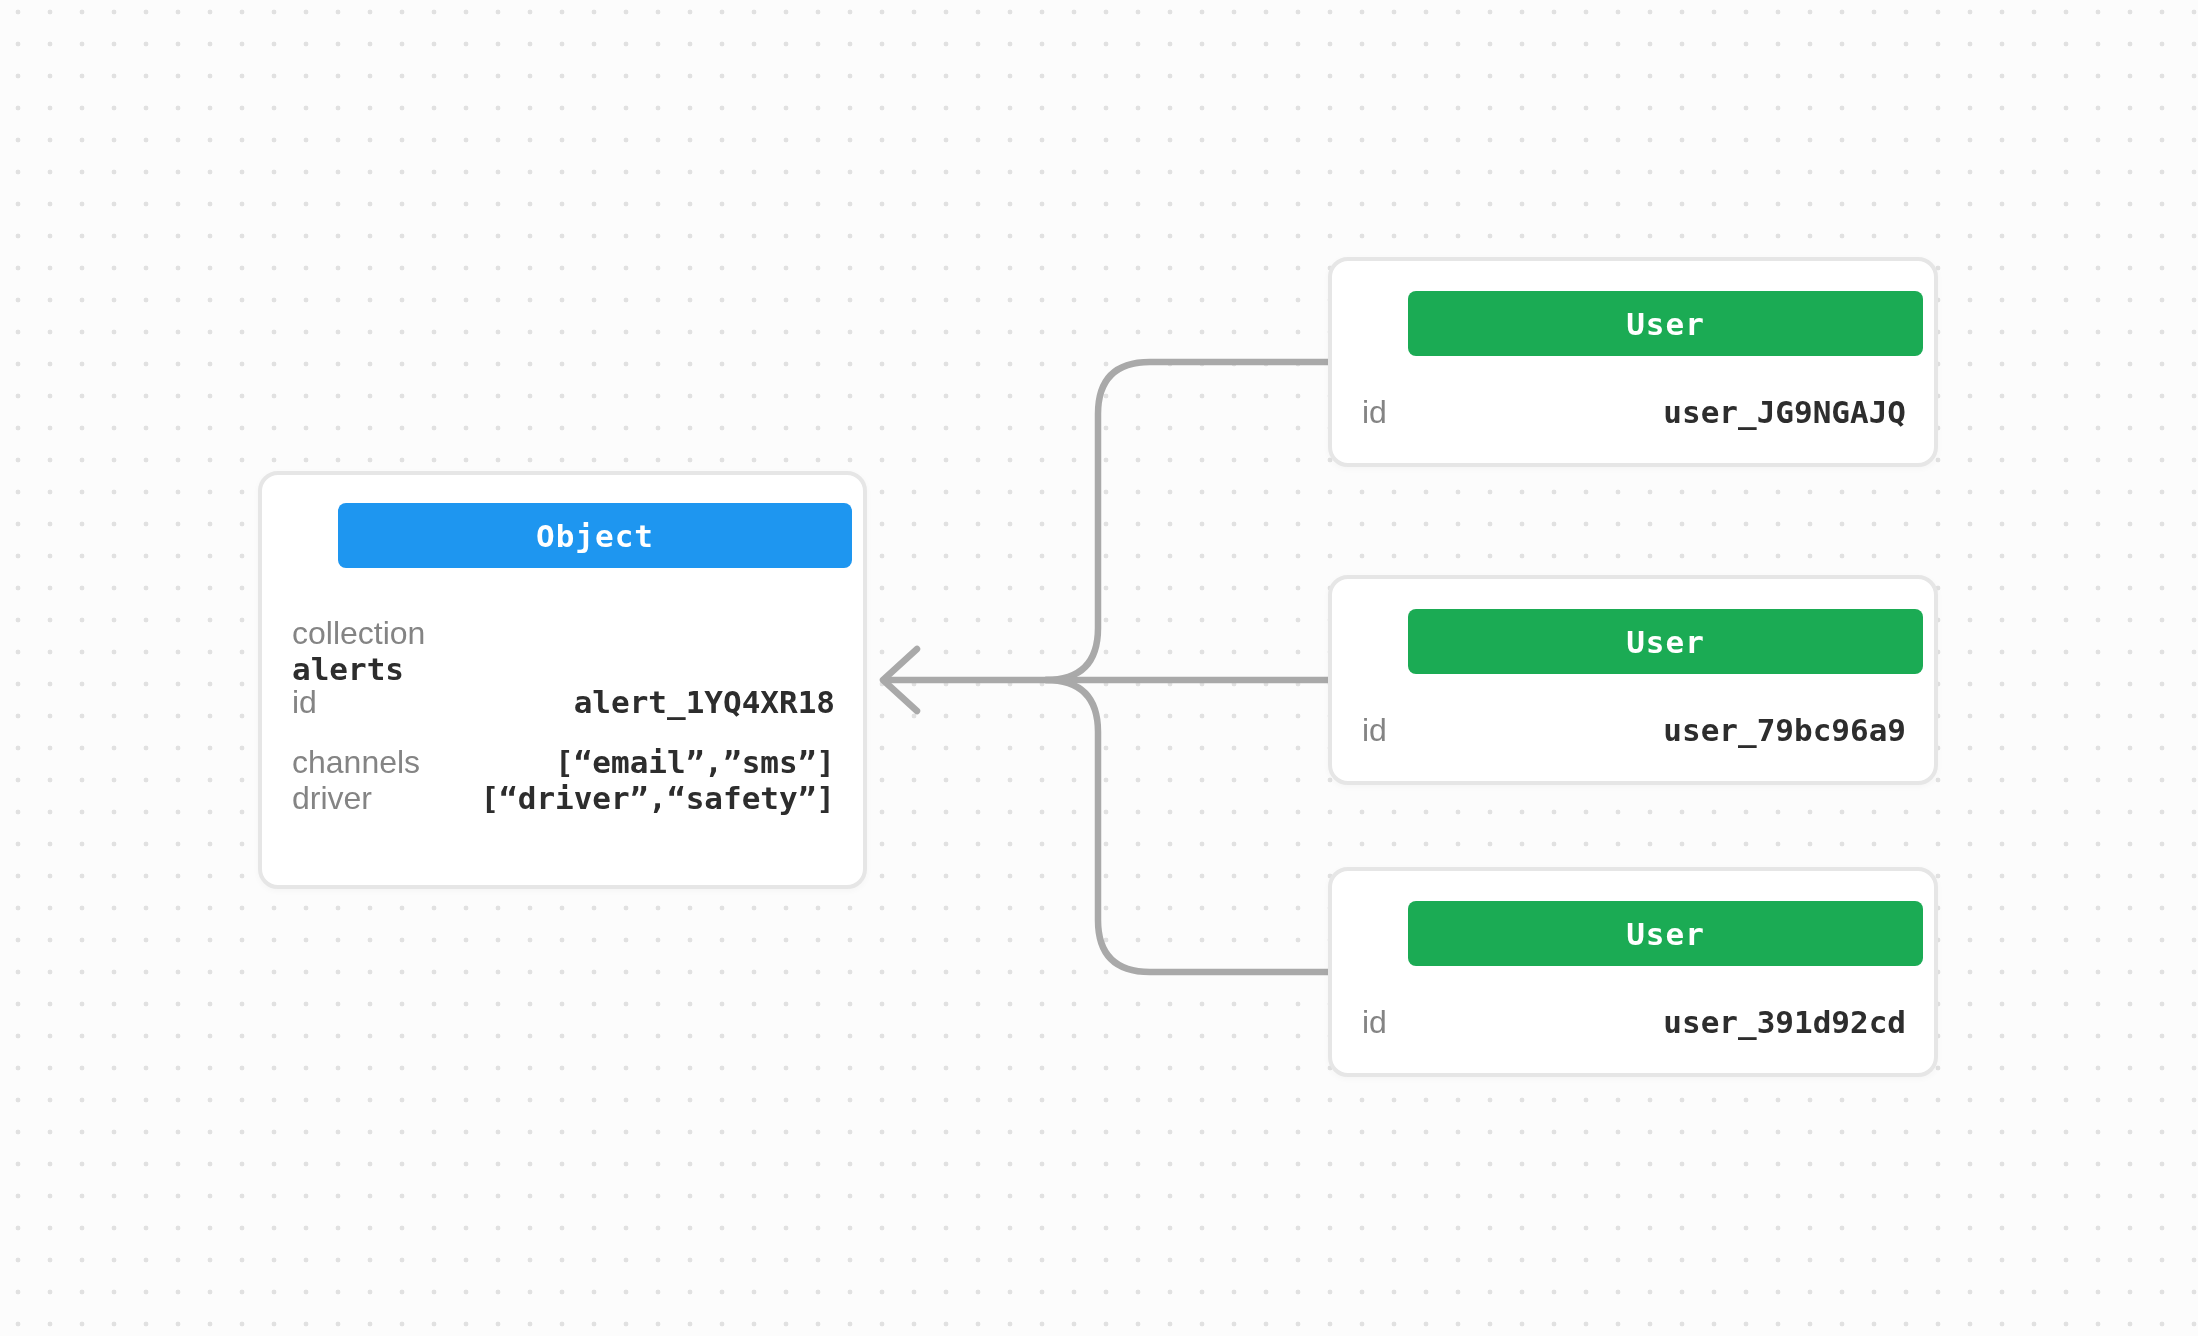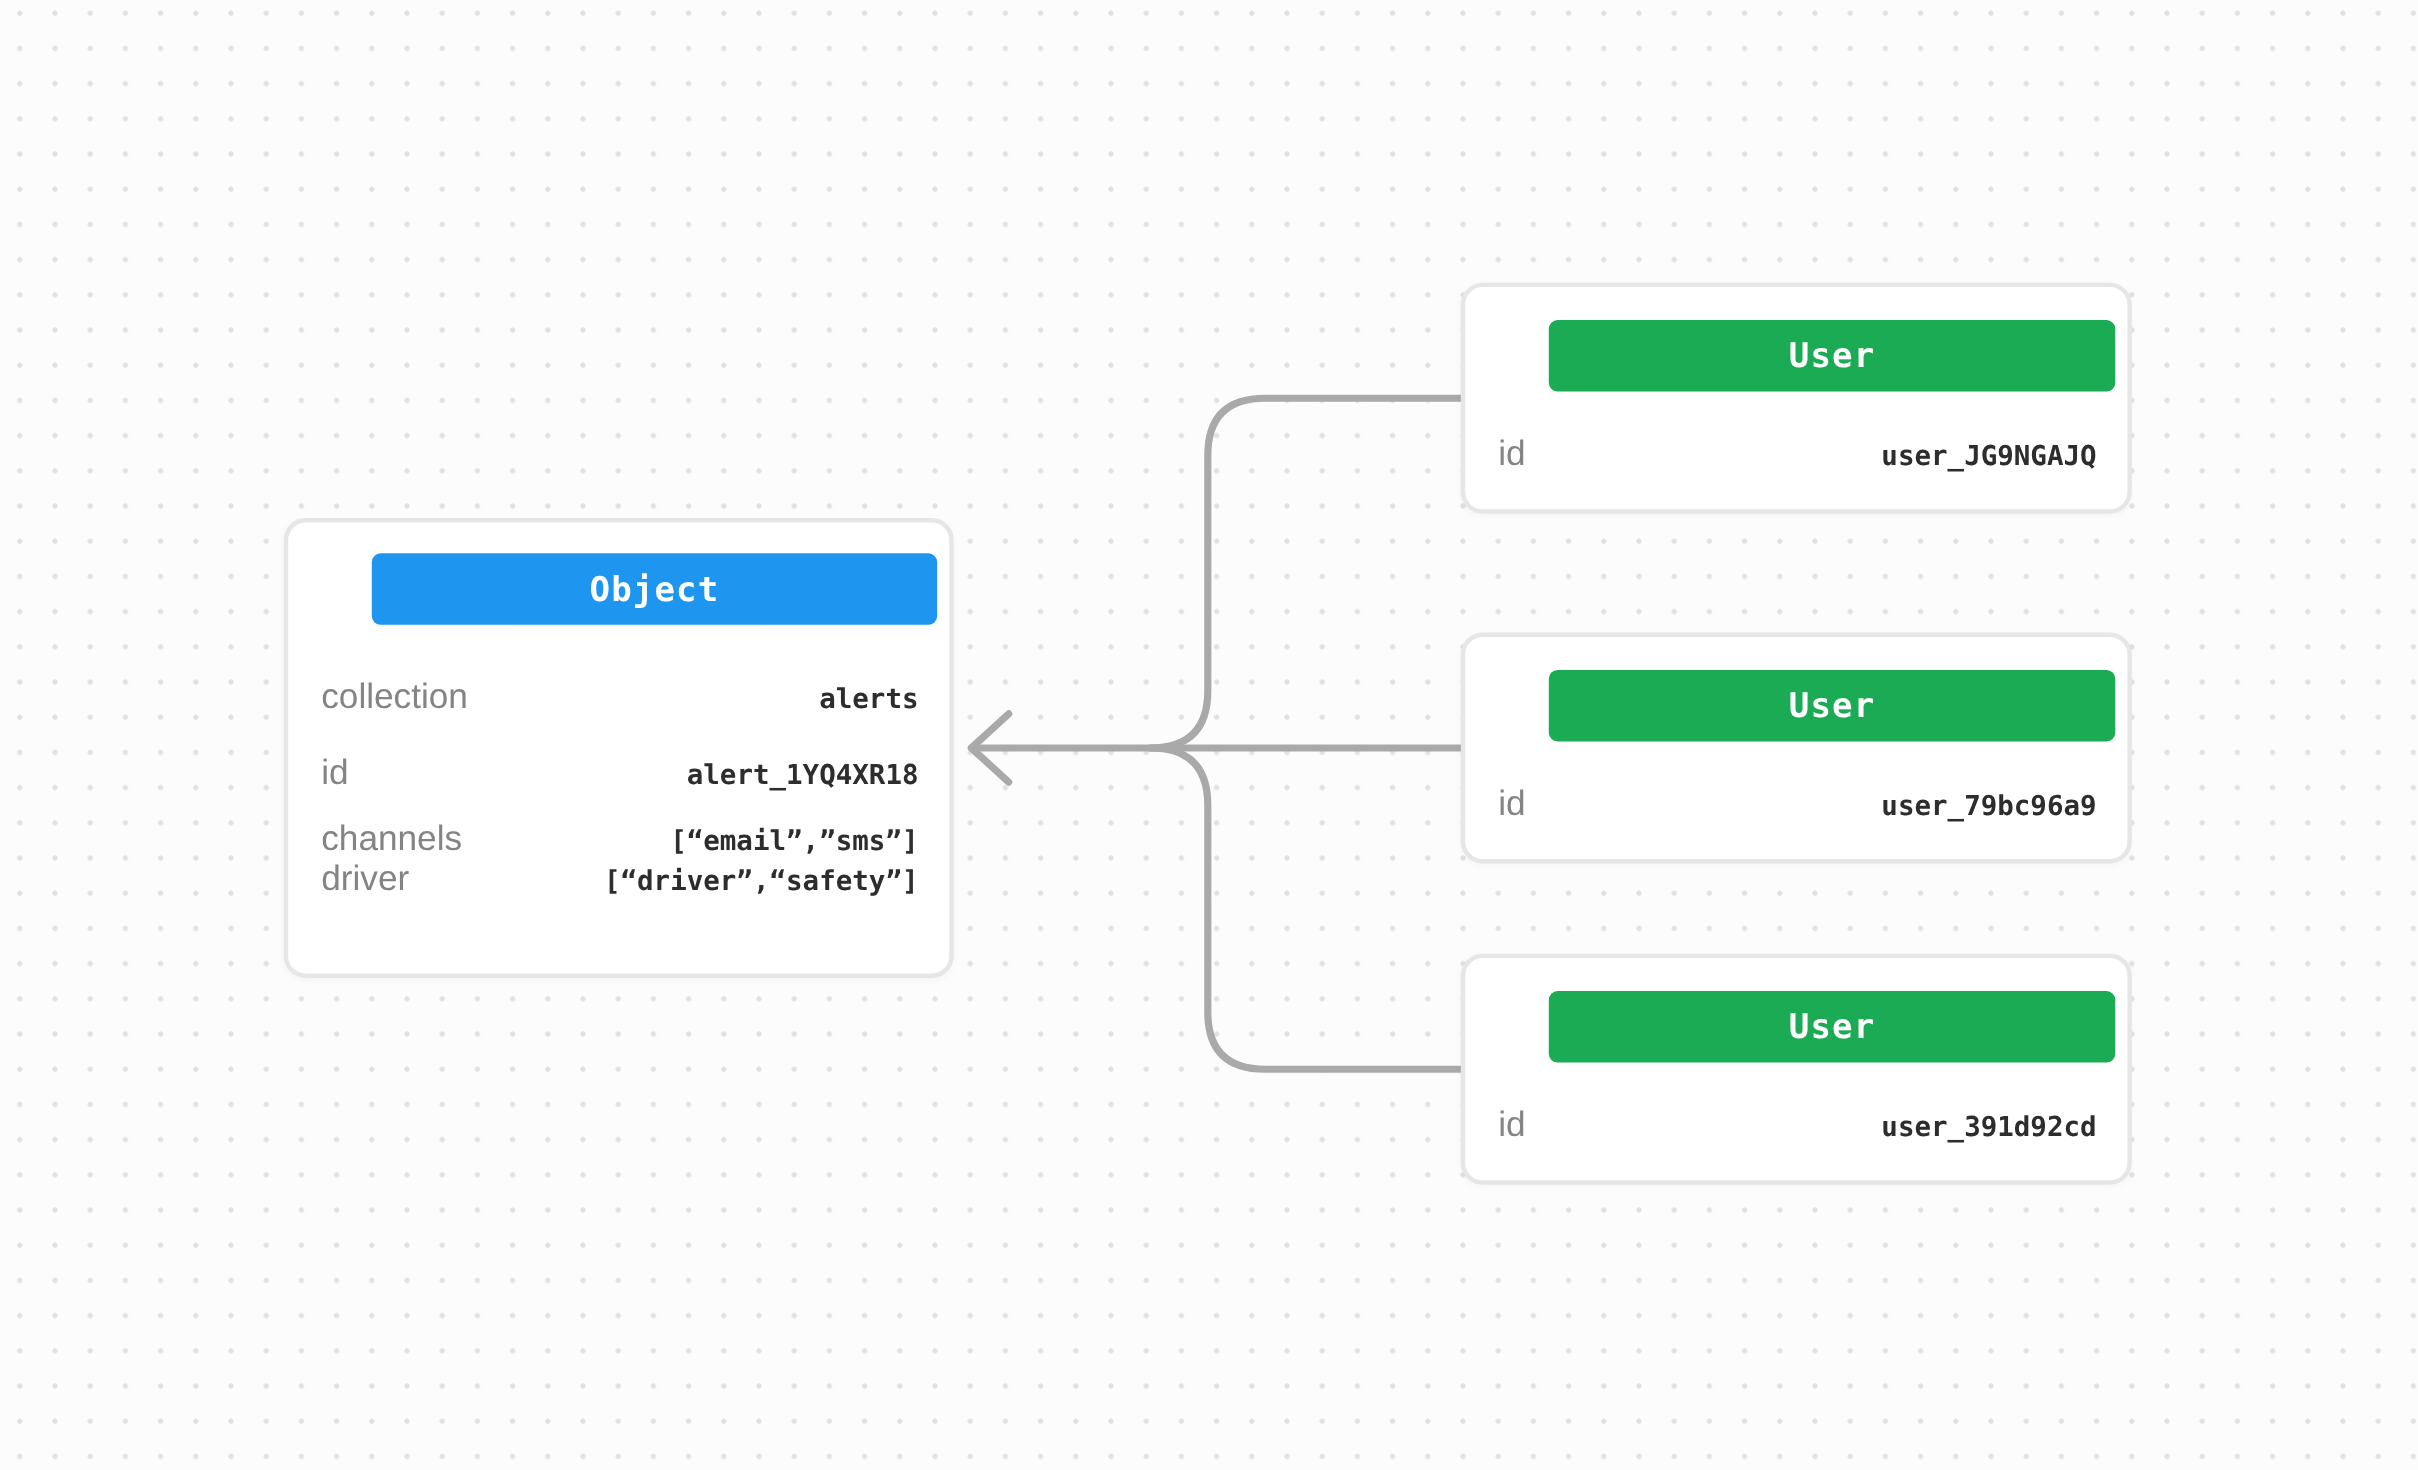--- a/index.html
+++ b/index.html
@@ -74,34 +74,34 @@
   .row {
     position: absolute;
     left: 30px; right: 28px;
     height: 36px;
     line-height: 36px;
     display: flex;
     justify-content: space-between;
     align-items: baseline;
     white-space: nowrap;
   }
-  .object-card .r-0 { top: 140px; }
+  .object-card .r-0 { top: 140px; flex-direction: column; }
   .object-card .r-1 { top: 209px; }
   .object-card .r-2 { top: 257px; margin-top: 12px; }
   .object-card .r-3 { top: 305px; }
   .user-card  .r-0 { top: 133px; }
   .lbl {
     font-family: "Liberation Sans", sans-serif;
     font-size: 32px;
     color: var(--label-text);
   }
   .val {
     font-family: "DejaVu Sans Mono", monospace;
     font-weight: 700;
-    font-size: 25px;
+    font-size: 31px;
     color: var(--value-text);
   }
 </style>
 </head>
 <body>
 
 <div class="canvas">
 
   <svg class="edges" viewBox="0 0 2198 1336" aria-hidden="true">
     <path d="M 1330 362 H 1150 Q 1098 362 1098 414 V 628 Q 1098 680 1046 680"></path>

